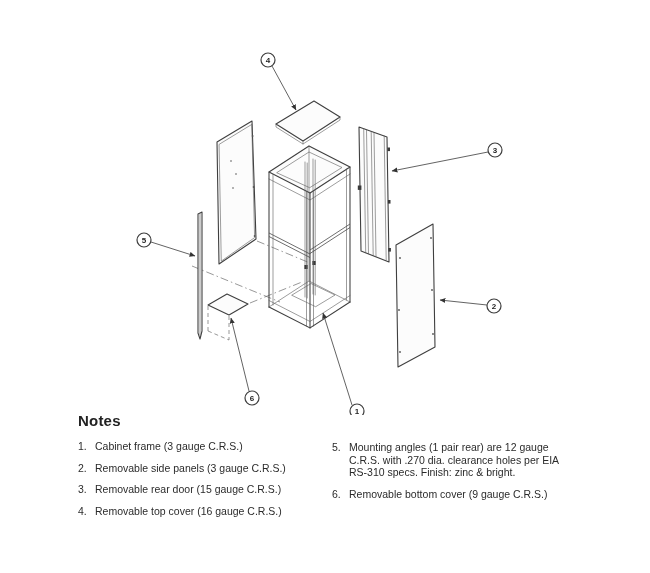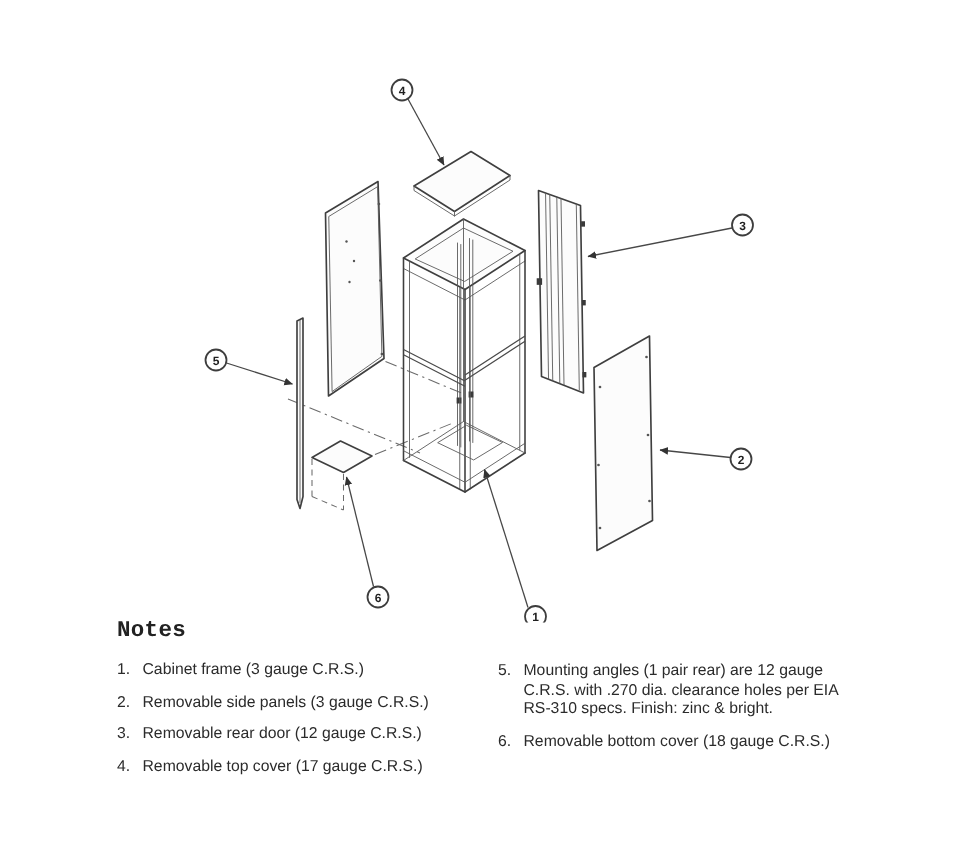--- a/index.html
+++ b/index.html
@@ -16,21 +16,21 @@
   .hidden-edge{fill:none;stroke:#6b6b6b;stroke-width:0.7;stroke-dasharray:4 3;}
   .centerline{fill:none;stroke:#6b6b6b;stroke-width:0.7;stroke-dasharray:8 3 1.5 3;}
   .leader{fill:none;stroke:#474747;stroke-width:0.85;}
   .badge{fill:#ffffff;stroke:#3d3d3d;stroke-width:1.2;}
   .badge-num{font:700 8px "Liberation Sans","DejaVu Sans",sans-serif;fill:#1f1f1f;text-anchor:middle;}
   .dot{fill:#555;}
   .mark{fill:#3a3a3a;}
 
   .notes{position:absolute;left:78px;top:412px;width:520px;}
   .notes-heading{
-    font-size:15px;font-weight:bold;color:#222;letter-spacing:.2px;margin:0 0 11px 0;font-family:Liberation Mono, monospace;
+    font-size:15px;font-weight:bold;color:#222;letter-spacing:.2px;margin:0 0 11px 0;
   }
   .notes-cols{position:relative;}
   .col-left{position:absolute;left:0;top:0;width:250px;}
   .col-right{position:absolute;left:254px;top:1px;width:228px;}
   .note{display:flex;font-size:10.5px;line-height:12.5px;}
   .col-left .note{margin-bottom:9px;}
   .col-right .note{margin-bottom:9px;}
   .note-num{width:17px;flex:none;}
   .note-text{flex:1;}
 </style>
@@ -171,33 +171,33 @@
         <div class="note">
           <span class="note-num">1.</span>
           <span class="note-text">Cabinet frame (3 gauge C.R.S.)</span>
         </div>
         <div class="note">
           <span class="note-num">2.</span>
           <span class="note-text">Removable side panels (3 gauge C.R.S.)</span>
         </div>
         <div class="note">
           <span class="note-num">3.</span>
-          <span class="note-text">Removable rear door (12 gauge C.R.S.)</span>
+          <span class="note-text">Removable rear door (15 gauge C.R.S.)</span>
         </div>
         <div class="note">
           <span class="note-num">4.</span>
-          <span class="note-text">Removable top cover (17 gauge C.R.S.)</span>
+          <span class="note-text">Removable top cover (16 gauge C.R.S.)</span>
         </div>
       </div>
       <div class="col-right">
         <div class="note">
           <span class="note-num">5.</span>
           <span class="note-text">Mounting angles (1 pair rear) are 12 gauge C.R.S. with .270 dia. clearance holes per EIA RS-310 specs. Finish: zinc &amp; bright.</span>
         </div>
         <div class="note">
           <span class="note-num">6.</span>
-          <span class="note-text">Removable bottom cover (18 gauge C.R.S.)</span>
+          <span class="note-text">Removable bottom cover (9 gauge C.R.S.)</span>
         </div>
       </div>
     </div>
   </div>
 
 </div>
 
 </body></html>

